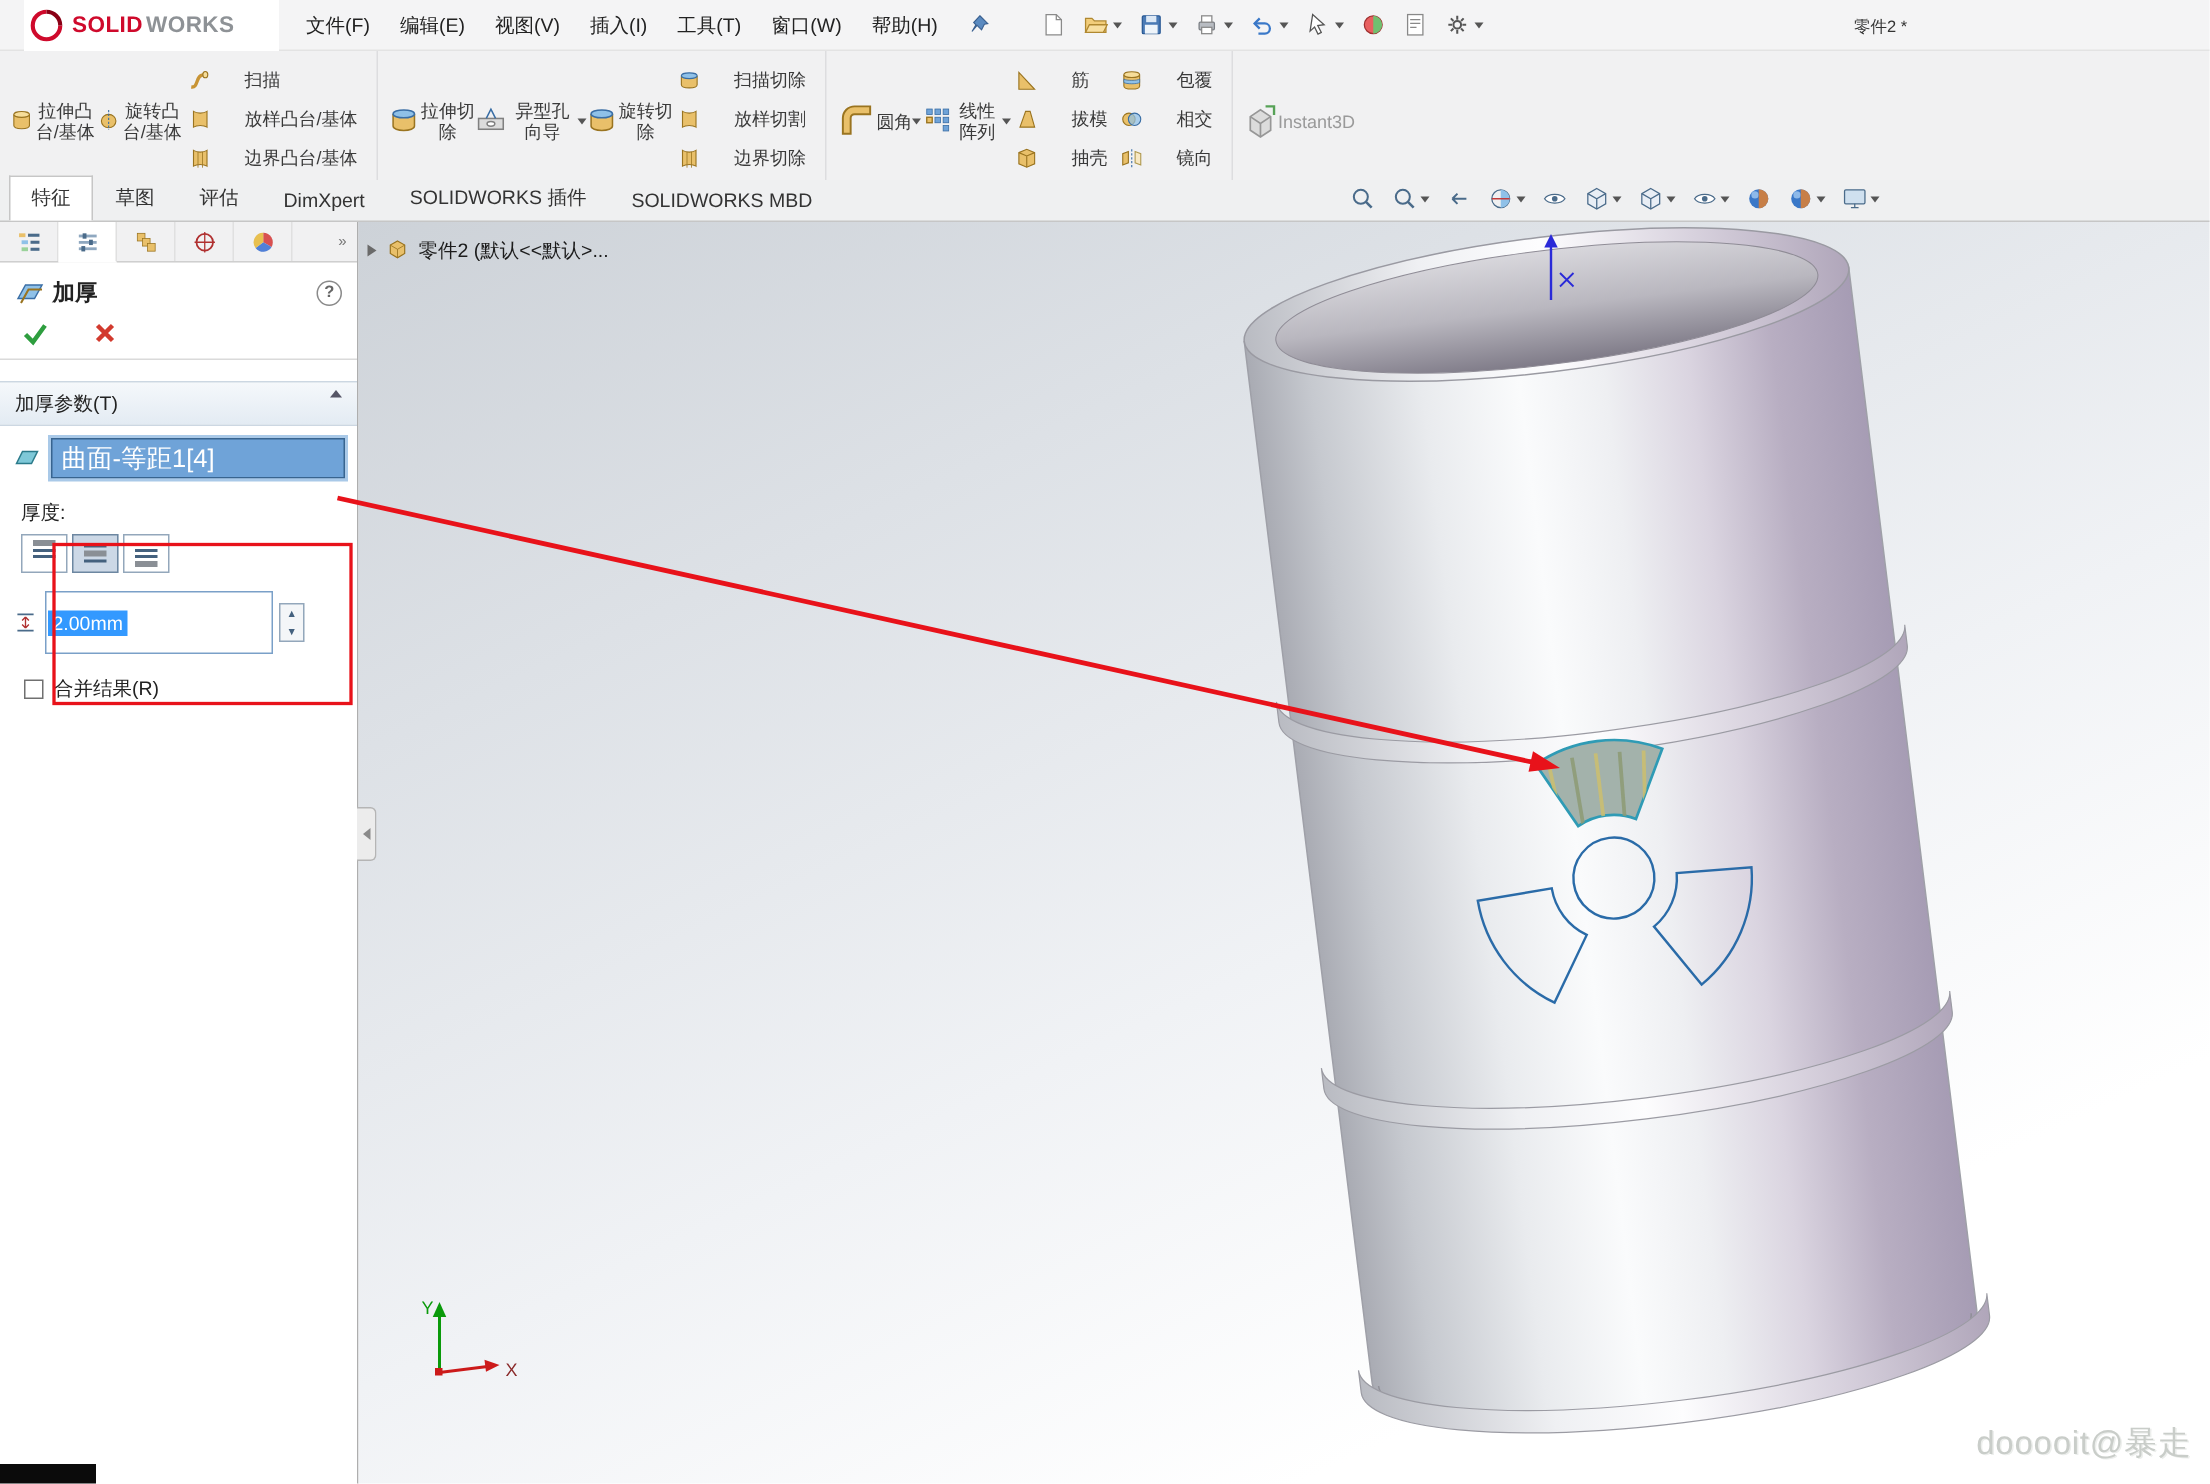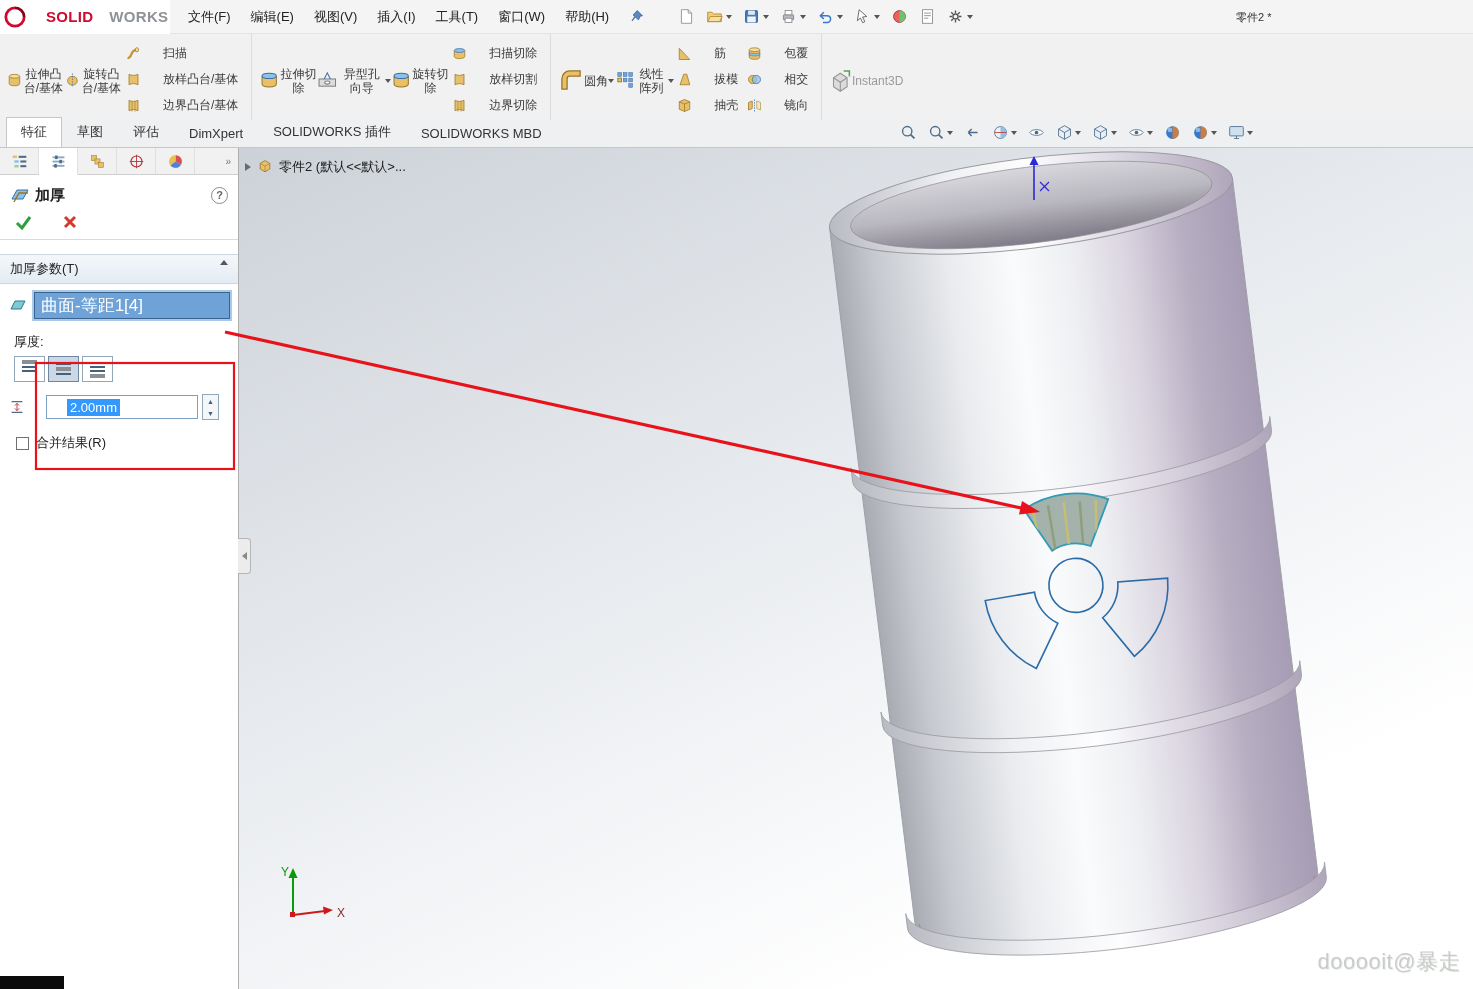--- a/index.html
+++ b/index.html
@@ -5,21 +5,21 @@
   * { margin:0; padding:0; box-sizing:border-box; }
   html,body { width:1473px; height:989px; overflow:hidden;
     font-family:"Liberation Sans","DejaVu Sans",sans-serif; background:#fff; }
   svg.ic { display:block; }
   .caret { width:0; height:0; border-left:3.5px solid transparent; border-right:3.5px solid transparent;
     border-top:4px solid #555; display:inline-block; }
 
   
   .titlebar { position:absolute; top:0; left:0; right:0; height:34px; background:#f4f4f5;
     border-bottom:1px solid #e3e3e3; display:flex; align-items:center; }
-  .logo { width:170px; height:34px; background:#fff; display:flex; align-items:center; gap:20px; padding-left:4px; }
+  .logo { width:170px; height:34px; background:#fff; display:flex; align-items:center; gap:6px; padding-left:4px;margin-left:16px; }
   .logo .p1 { color:#cf0a2c; font-weight:bold; font-size:15px; letter-spacing:.3px; }
   .logo .p2 { color:#8e9296; font-weight:bold; font-size:15px; letter-spacing:.3px; margin-left:-4px; }
   .menus { display:flex; align-items:center; margin-left:8px; }
   .menu-item { padding:0 10px; font-size:13px; color:#222; height:18px; display:flex; align-items:center; cursor:default; }
   .qat { display:flex; align-items:center; gap:3px; margin-left:20px; }
   .qat-btn { height:26px; display:flex; align-items:center; gap:3px; padding:0 4px; border-radius:2px; }
   .doc-title { position:absolute; left:1236px; top:0; height:34px; display:flex; align-items:center;
     font-size:11px; color:#333; }
 
   
@@ -68,22 +68,22 @@
   .dir-btns { display:flex; gap:3px; margin-left:6px; }
   .dir-btn { width:31px; height:26px; border:1px solid #93a7bb; background:#fff; display:flex;
     flex-direction:column; gap:2px; padding:3px 7px; }
   .dir-btn.start { justify-content:flex-start; }
   .dir-btn.center { justify-content:center; }
   .dir-btn.end { justify-content:flex-end; }
   .dir-btn.pressed { background:#ccd8e6; border-color:#6d87a1; }
   .bar { width:15px; height:2px; background:#44617e; }
   .bar.thick { height:4px; background:#8a8f95; }
   .val-row { display:flex; align-items:center; gap:4px; margin-top:12px; }
-  .val-input { width:152px; height:24px; border:1px solid #7aa0c8; background:#fff; display:flex;
-    align-items:center; padding-left:20px; font-size:13px;margin-left:16px; }
+  .val-input { width:152px; height:42px; border:1px solid #7aa0c8; background:#fff; display:flex;
+    align-items:center; padding-left:1px; font-size:13px; }
   .val-sel { background:#3399ff; color:#fff; padding:1px 3px; }
   .spin { width:17px; height:26px; border:1px solid #93a7bb; display:flex; flex-direction:column; background:#f4f6f8; }
   .spin span { flex:1; display:flex; align-items:center; justify-content:center; font-size:7px; color:#44617e; }
   .chk-row { display:flex; align-items:center; gap:7px; margin:14px 0 0 8px; }
   .cb { width:13px; height:13px; border:1px solid #707070; background:#fff; }
   .chk-label { font-size:13px; color:#222; }
 
   
   .vp { position:absolute; top:148px; left:239px; width:1234px; height:841px;
     background:linear-gradient(155deg,#cdd2d8 0%,#dde1e6 25%,#f0f2f5 55%,#ffffff 80%,#ffffff 100%); }

